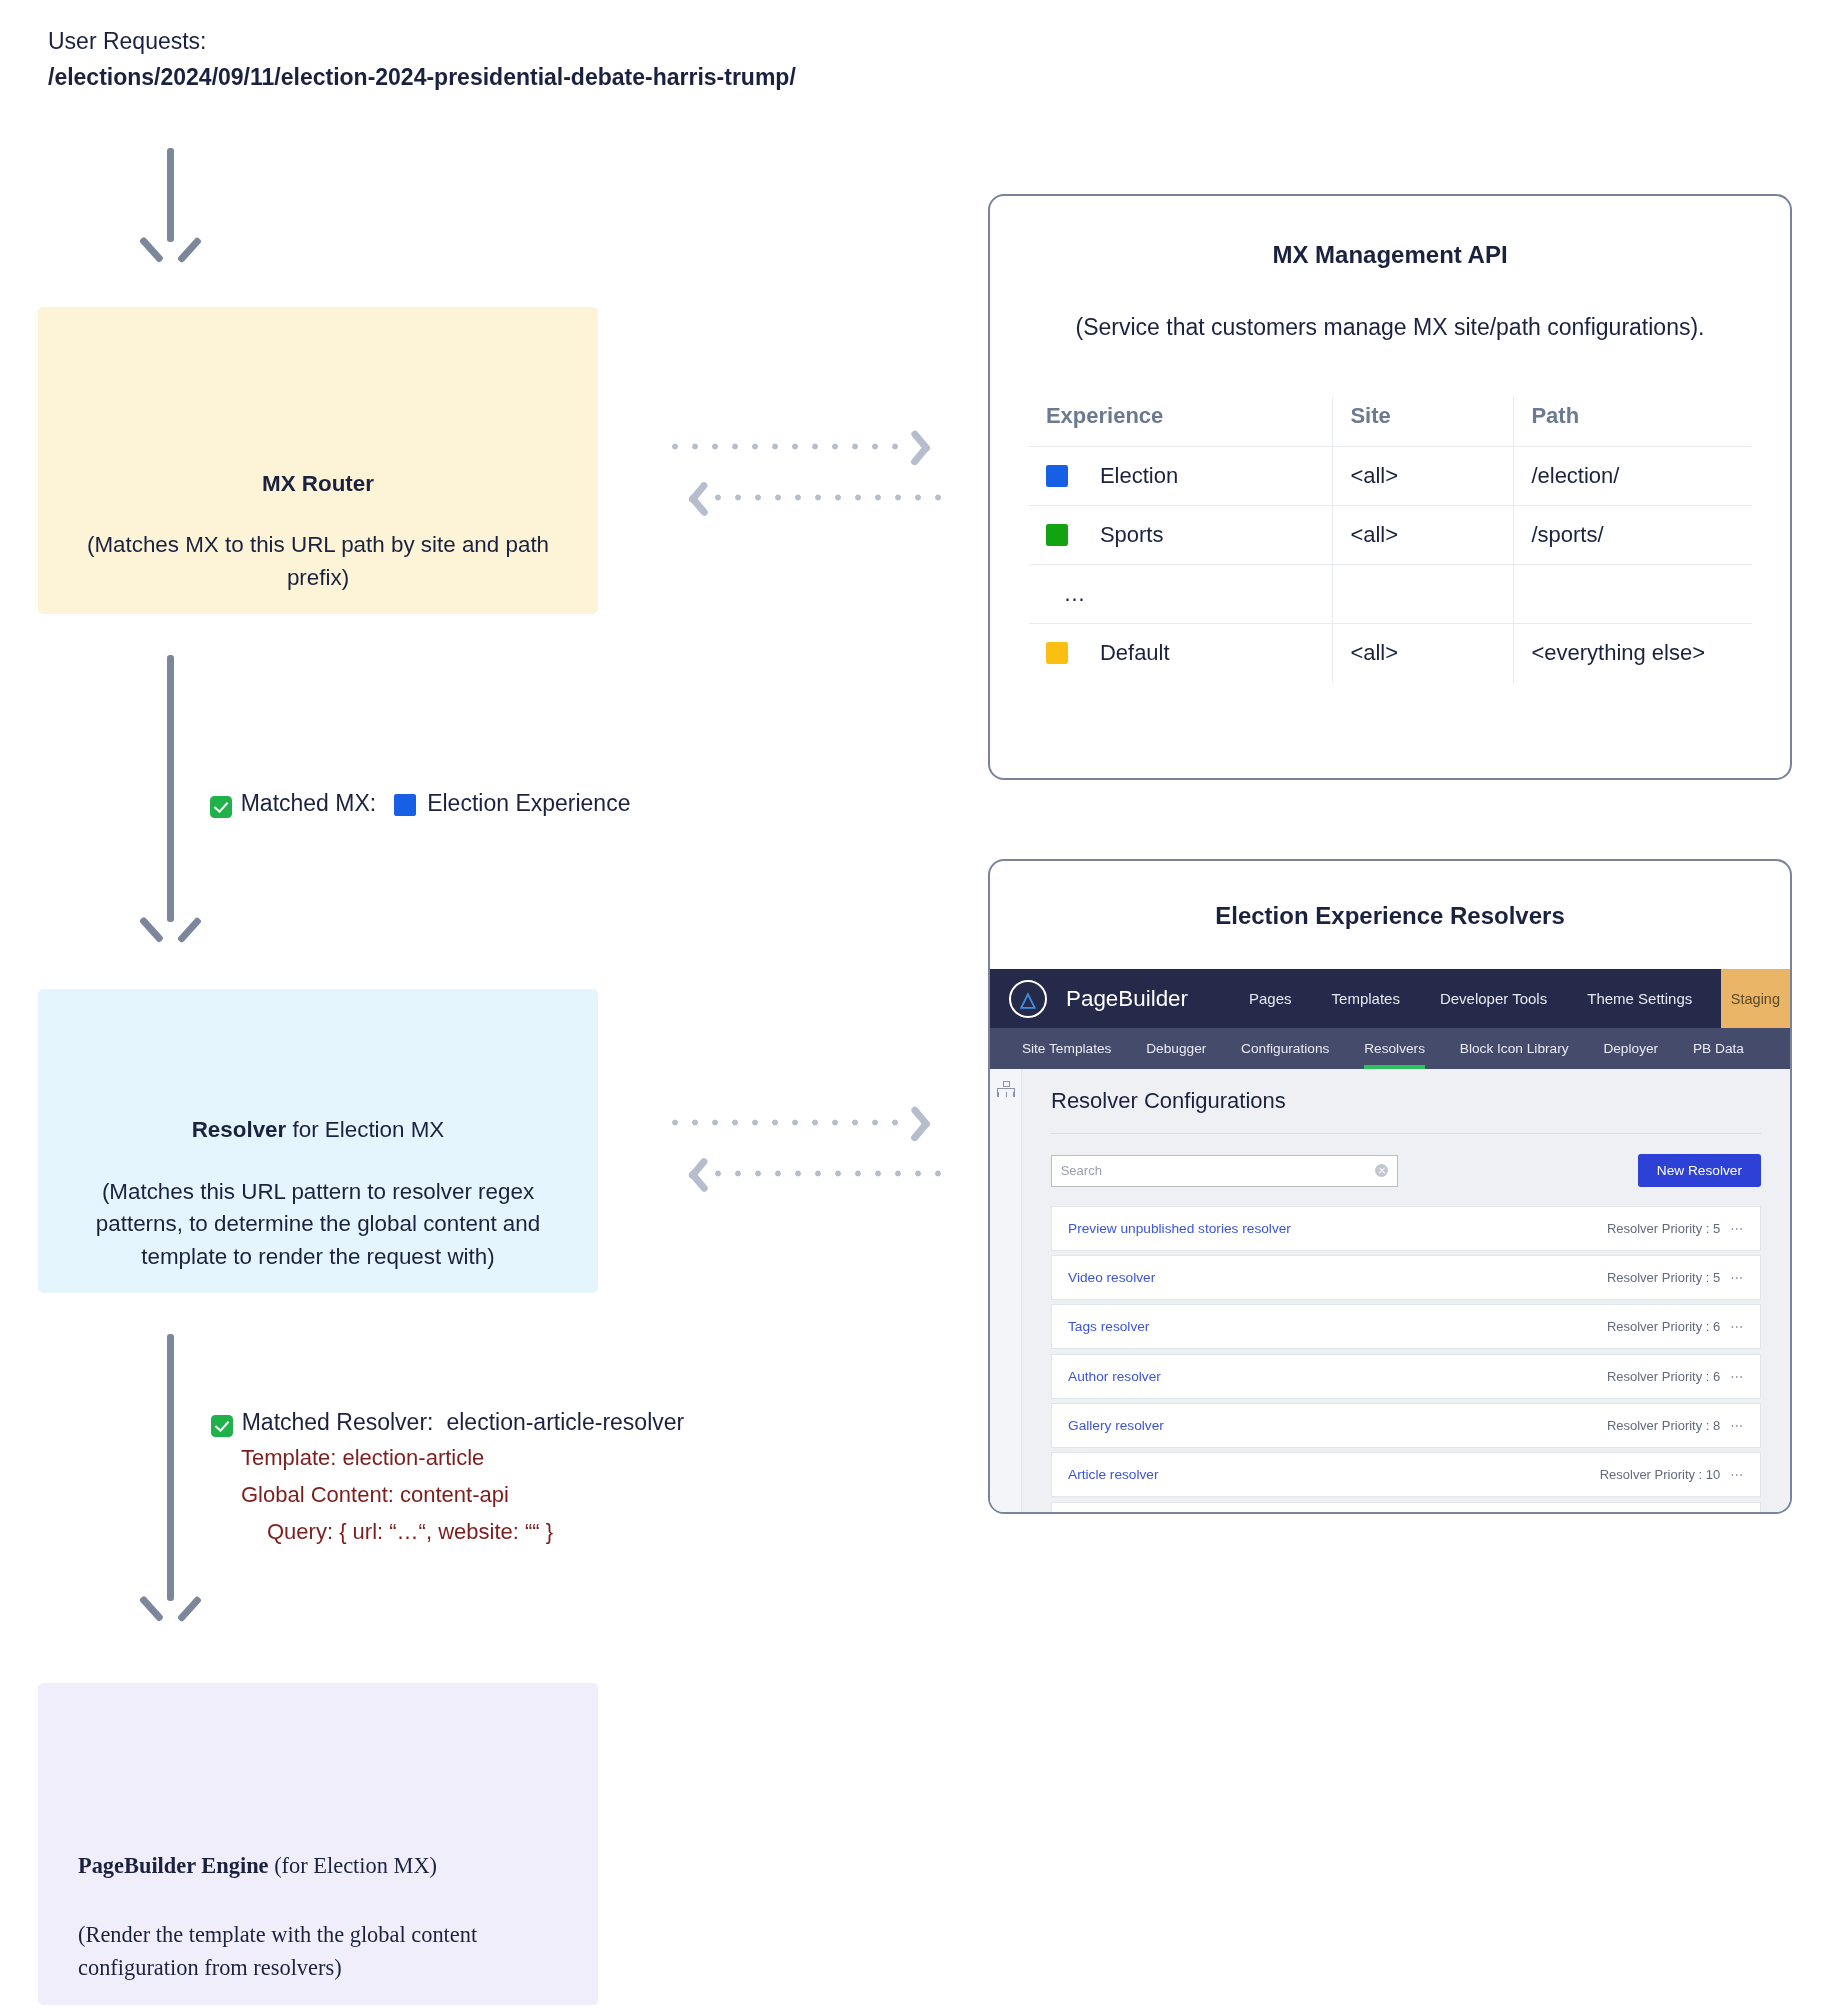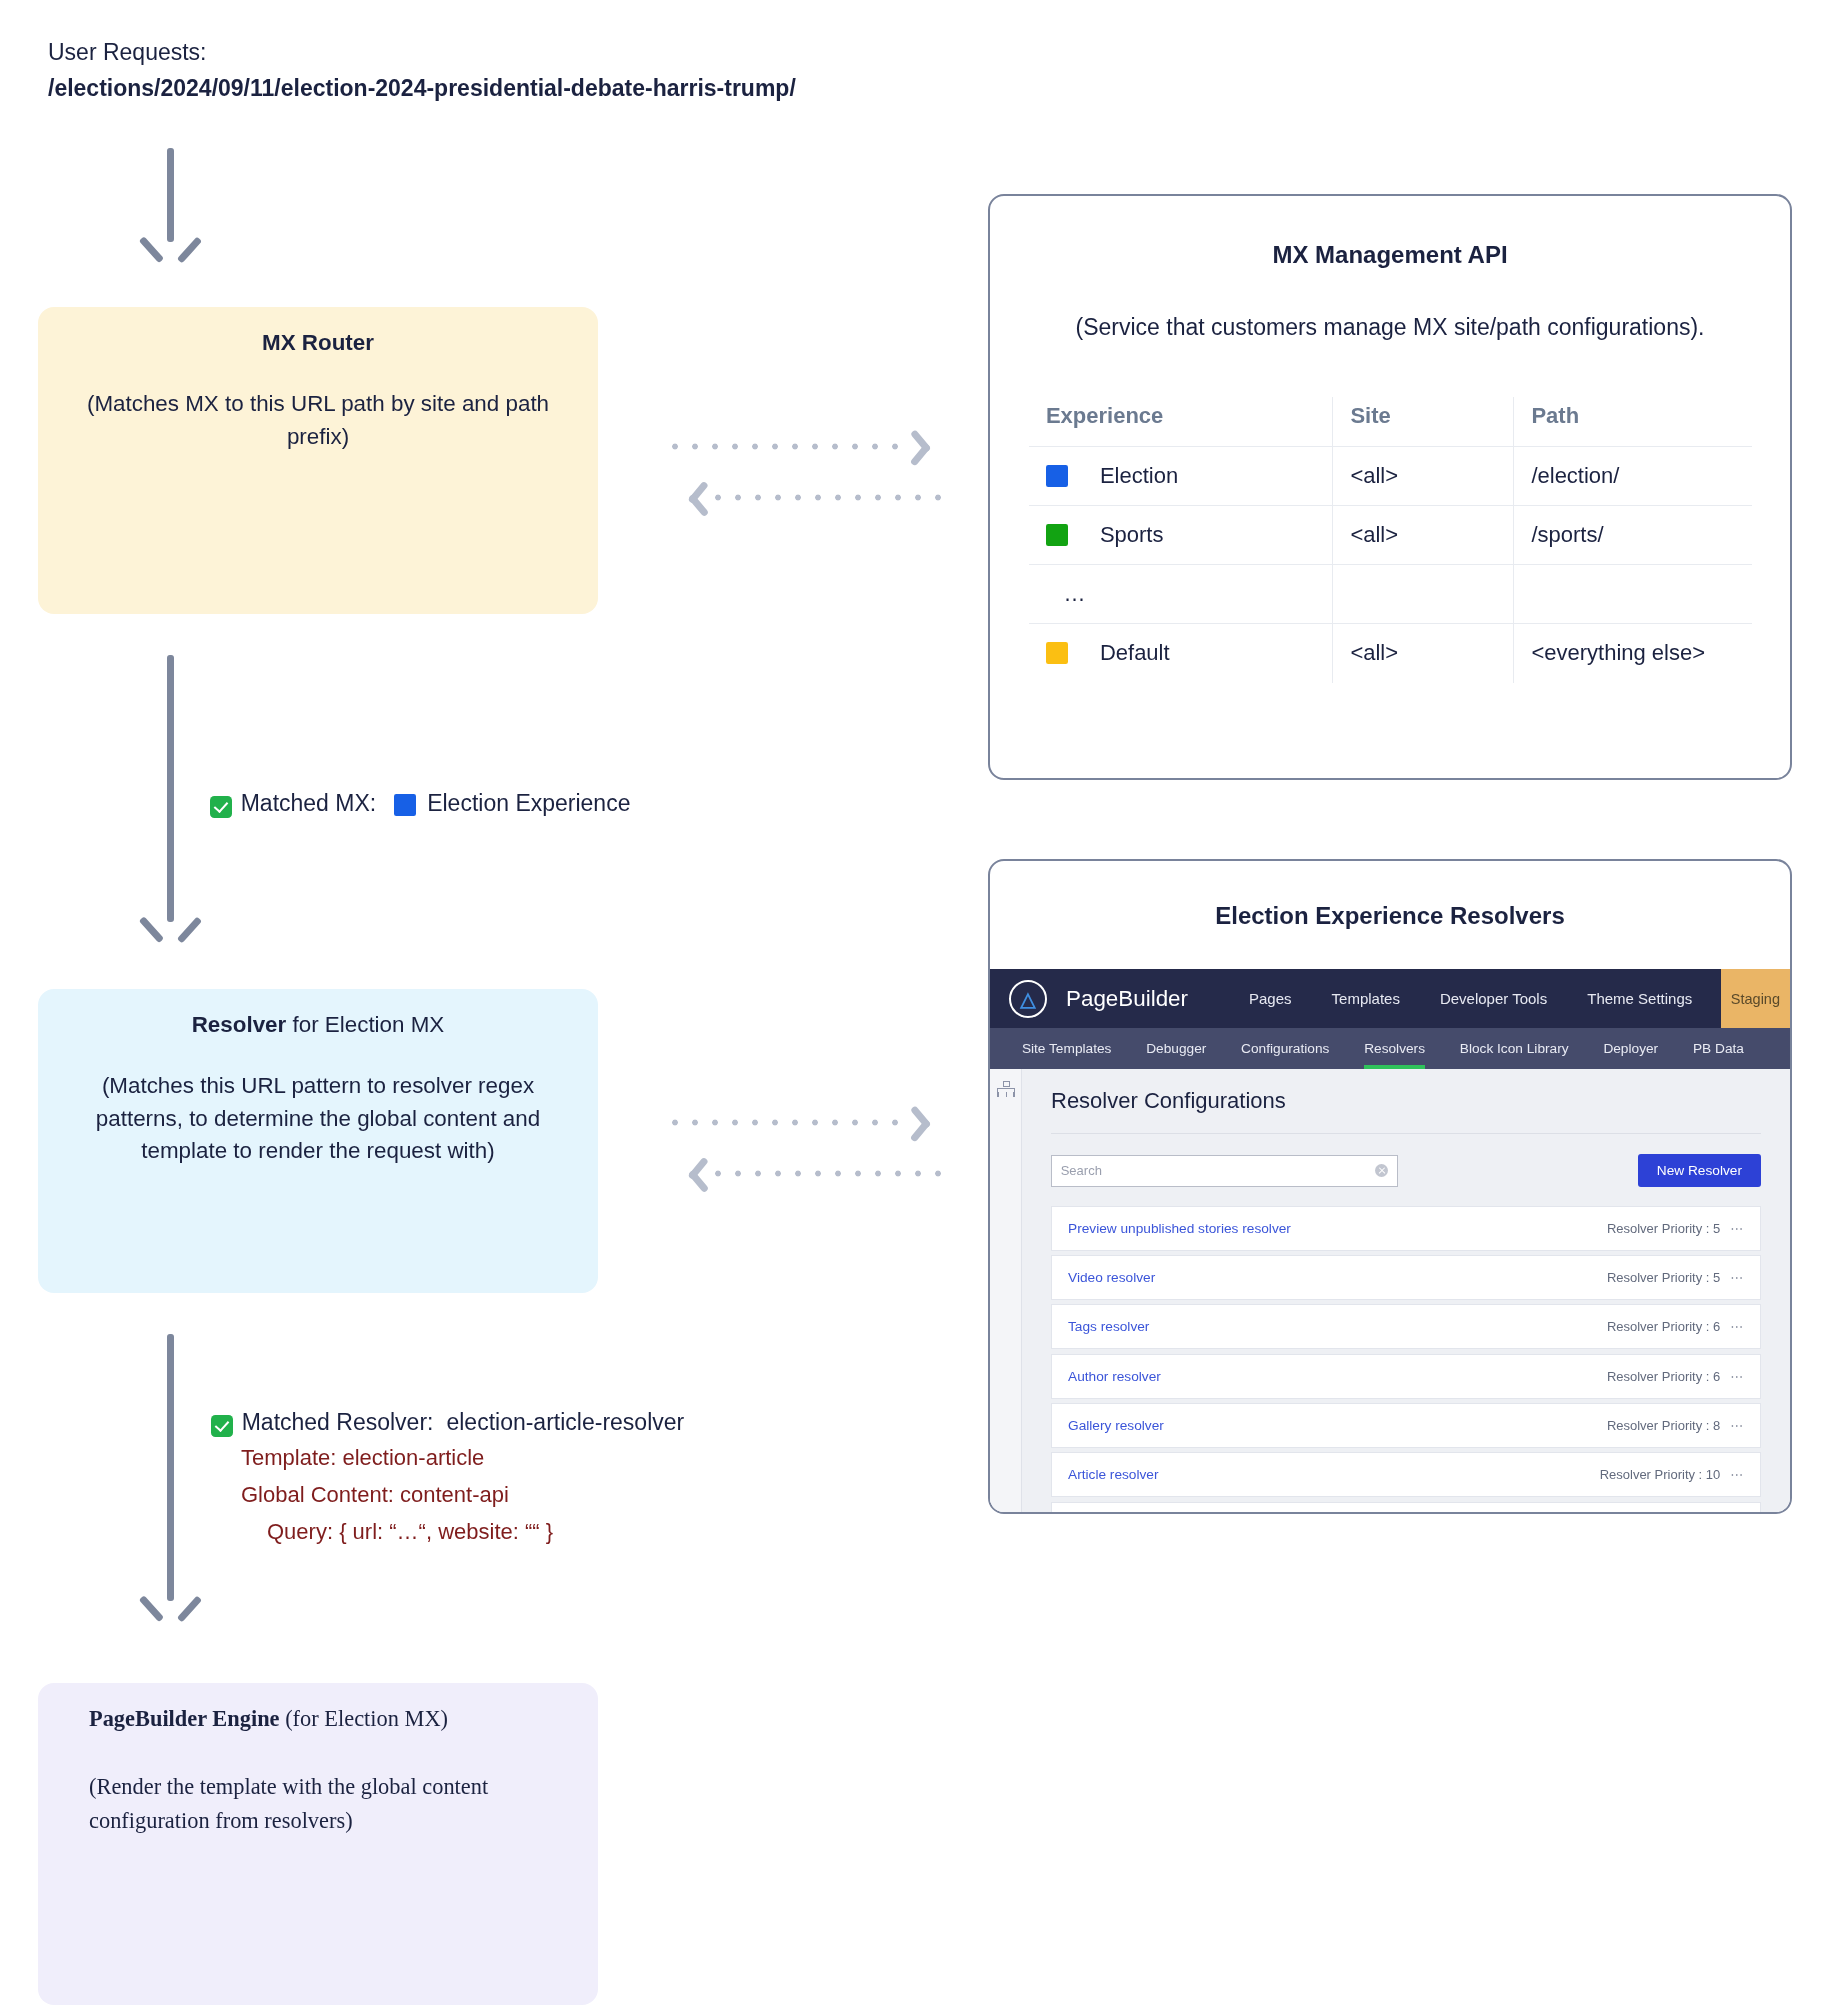--- a/index.html
+++ b/index.html
@@ -7,21 +7,21 @@
     width: 1826px;
     height: 2015px;
     background: #ffffff;
     font-family: "Liberation Sans", sans-serif;
     color: #1b2240;
     position: relative;
     overflow: hidden;
   }
 
   
-  #request-header { position: absolute; left: 48px; top: 35px; }
+  #request-header { position: absolute; left: 48px; top: 24px; }
   #request-header .label { font-size: 23px; color: #1b2240; line-height: 1.55; }
   #request-header .url { font-size: 23px; font-weight: bold; color: #1b2240; line-height: 1.55; }
 
   
   .v-arrow { position: absolute; width: 43px; }
   .v-arrow .shaft {
     position: absolute; left: 19px; top: 0; width: 6.5px; height: calc(100% - 22px);
     background: #7d879c; border-radius: 2.9px;
   }
   .v-arrow .head {
@@ -29,23 +29,23 @@
   }
   .v-arrow .head::before, .v-arrow .head::after {
     content: ""; position: absolute; bottom: 2.9px; width: 6.5px; height: 30px;
     background: #7d879c; border-radius: 2.9px;
   }
   .v-arrow .head::before { left: 4.3px;  transform-origin: bottom center; transform: rotate(-42deg); }
   .v-arrow .head::after  { right: 4.3px; transform-origin: bottom center; transform: rotate(42deg); }
 
   
   .flow-box {
-    position: absolute; border-radius: 16px;
-    display: flex; flex-direction: column; align-items: center; justify-content: flex-start;
-    text-align: center; padding: 20px 29px;
+    position: absolute; border-radius: 5px;
+    display: flex; flex-direction: column; align-items: center; justify-content: flex-end;
+    text-align: center; padding: 20px 18px;
   }
   .flow-box .box-title { font-size: 22.4px; line-height: 1.4; }
   .flow-box .box-title b { font-weight: bold; }
   .flow-box .box-desc { font-size: 22.4px; line-height: 1.45; margin-top: 30px; }
 
   #box-mx-router   { left: 38px; top: 307px;  width: 560px; height: 307px; background: #fdf3d7; }
   #box-resolver    { left: 38px; top: 989px; width: 560px; height: 304px; background: #e4f5fd; }
   #box-pb-engine   { left: 38px; top: 1683px; width: 560px; height: 322px; background: #f0eefb; font-family: Liberation Serif, serif; }
   #box-pb-engine .inner { text-align: left; width: 100%; padding-left: 22px; }
   #box-pb-engine .box-title { font-size: 22.4px; display: block; }

